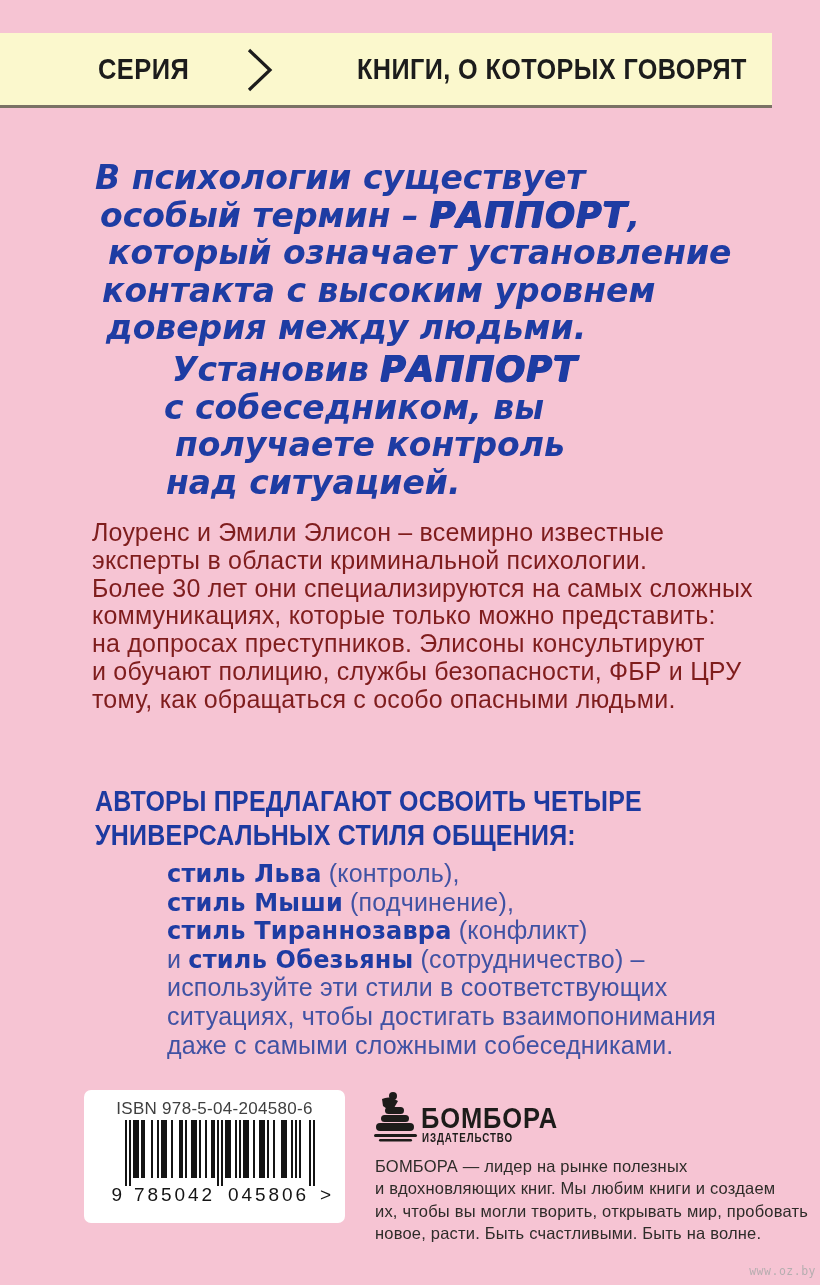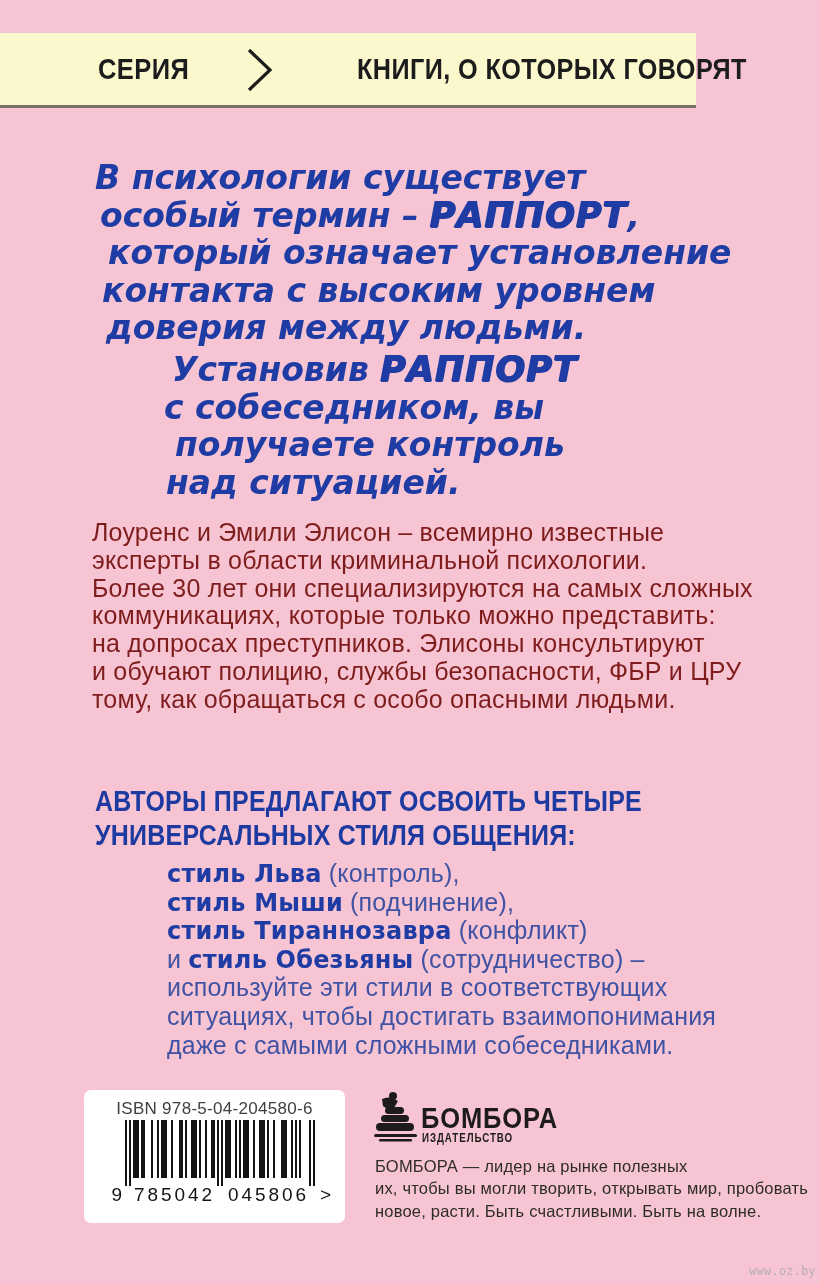--- a/index.html
+++ b/index.html
@@ -2,21 +2,21 @@
 <html><head>
 <meta charset="utf-8">
 <style>
   html,body{margin:0;padding:0;background:#e8e8e8;}
   .page{
     position:relative;width:820px;height:1285px;overflow:hidden;
     background:#f6c4d3;font-family:"Liberation Sans",sans-serif;
   }
   
   .banner{
-    position:absolute;left:0;top:33px;width:696px;height:72px;
+    position:absolute;left:0;top:33px;width:772px;height:72px;
     background:#fbf8cd;border-bottom:3px solid #7a7265;
   }
   .banner-label{
     position:absolute;left:98px;top:50%;transform:translateY(-50%) scaleX(.85);
     transform-origin:left center;font-weight:bold;font-size:30px;color:#1c1c1c;
     white-space:nowrap;letter-spacing:.5px;
   }
   .banner-title{
     position:absolute;left:357px;top:50%;transform:translateY(-50%) scaleX(.84);
     transform-origin:left center;font-weight:bold;font-size:30px;color:#1c1c1c;
@@ -218,19 +218,20 @@
         <rect x="0" y="43" width="43" height="3" rx="1.5"></rect>
         <rect x="5" y="48" width="33" height="2.4" rx="1.2"></rect>
       </g>
     </svg>
   </span>
   <div class="pub-name">БОМБОРА</div>
   <div class="pub-subtitle">ИЗДАТЕЛЬСТВО</div>
 
   <div class="pub-about">
     <div>БОМБОРА — лидер на рынке полезных</div>
+    <div>и вдохновляющих книг. Мы любим книги и создаем</div>
     <div>их, чтобы вы могли творить, открывать мир, пробовать</div>
     <div>новое, расти. Быть счастливыми. Быть на волне.</div>
   </div>
 
   <div class="watermark">www.oz.by</div>
 
 </div>
 
 </body></html>

